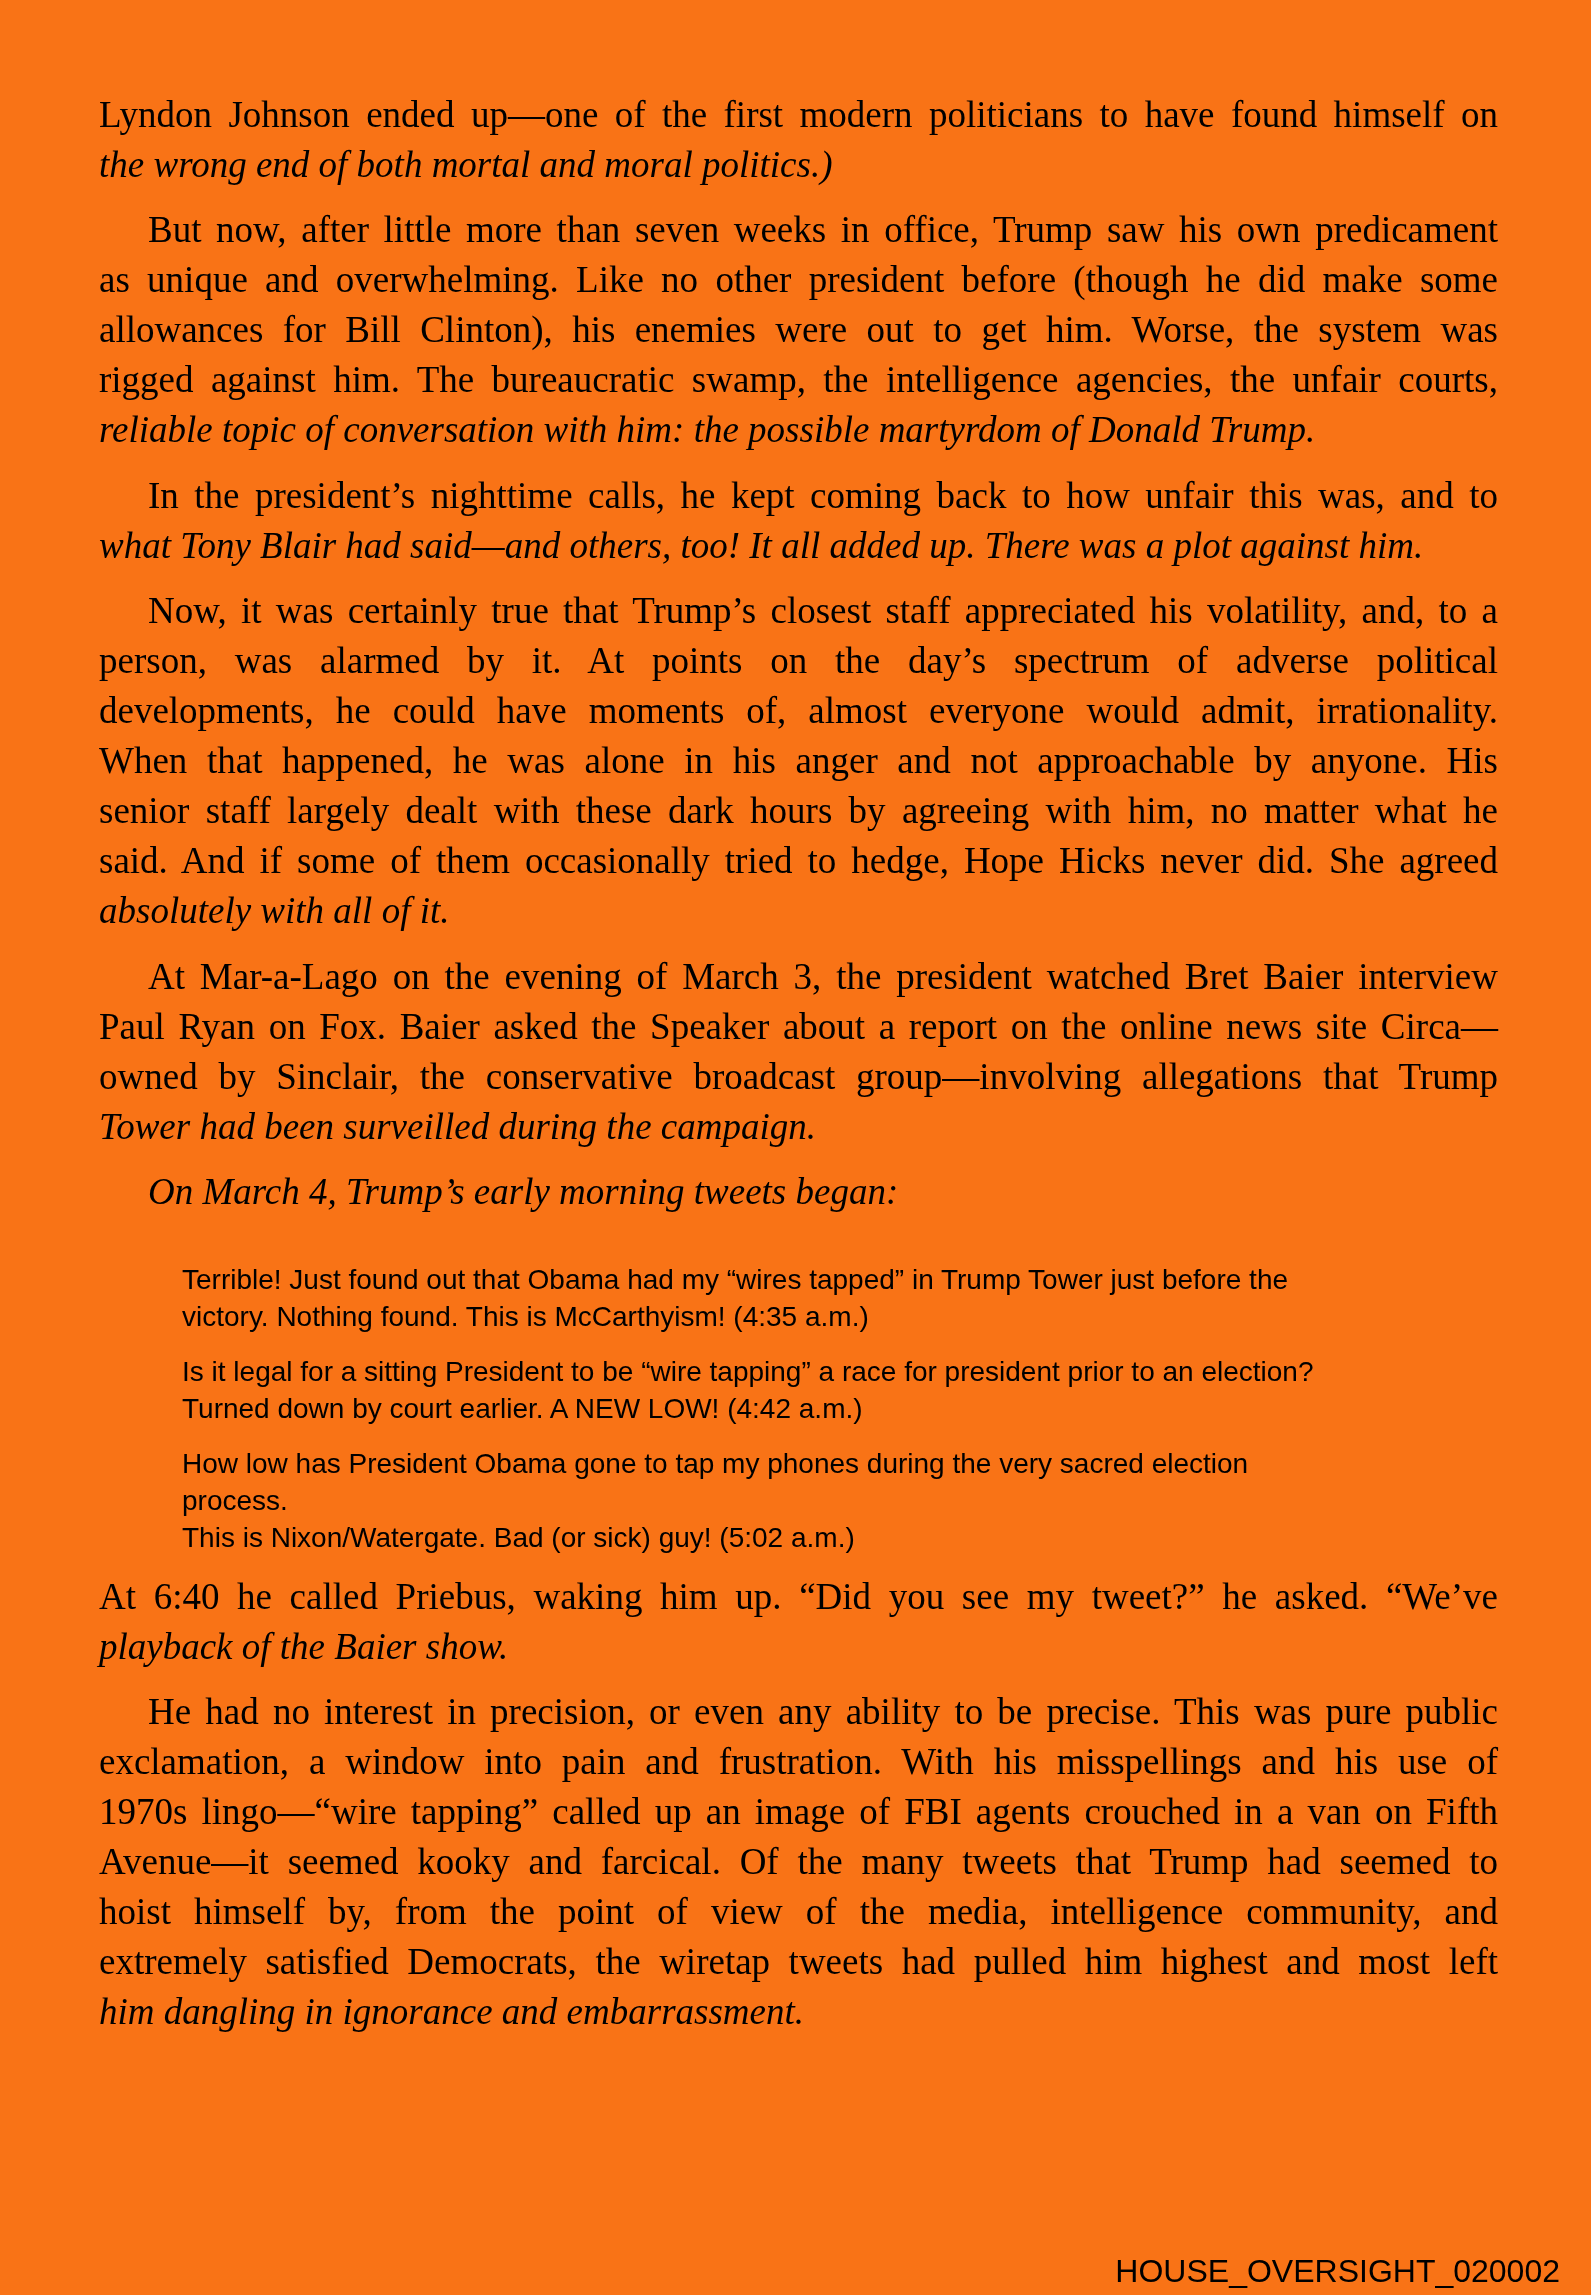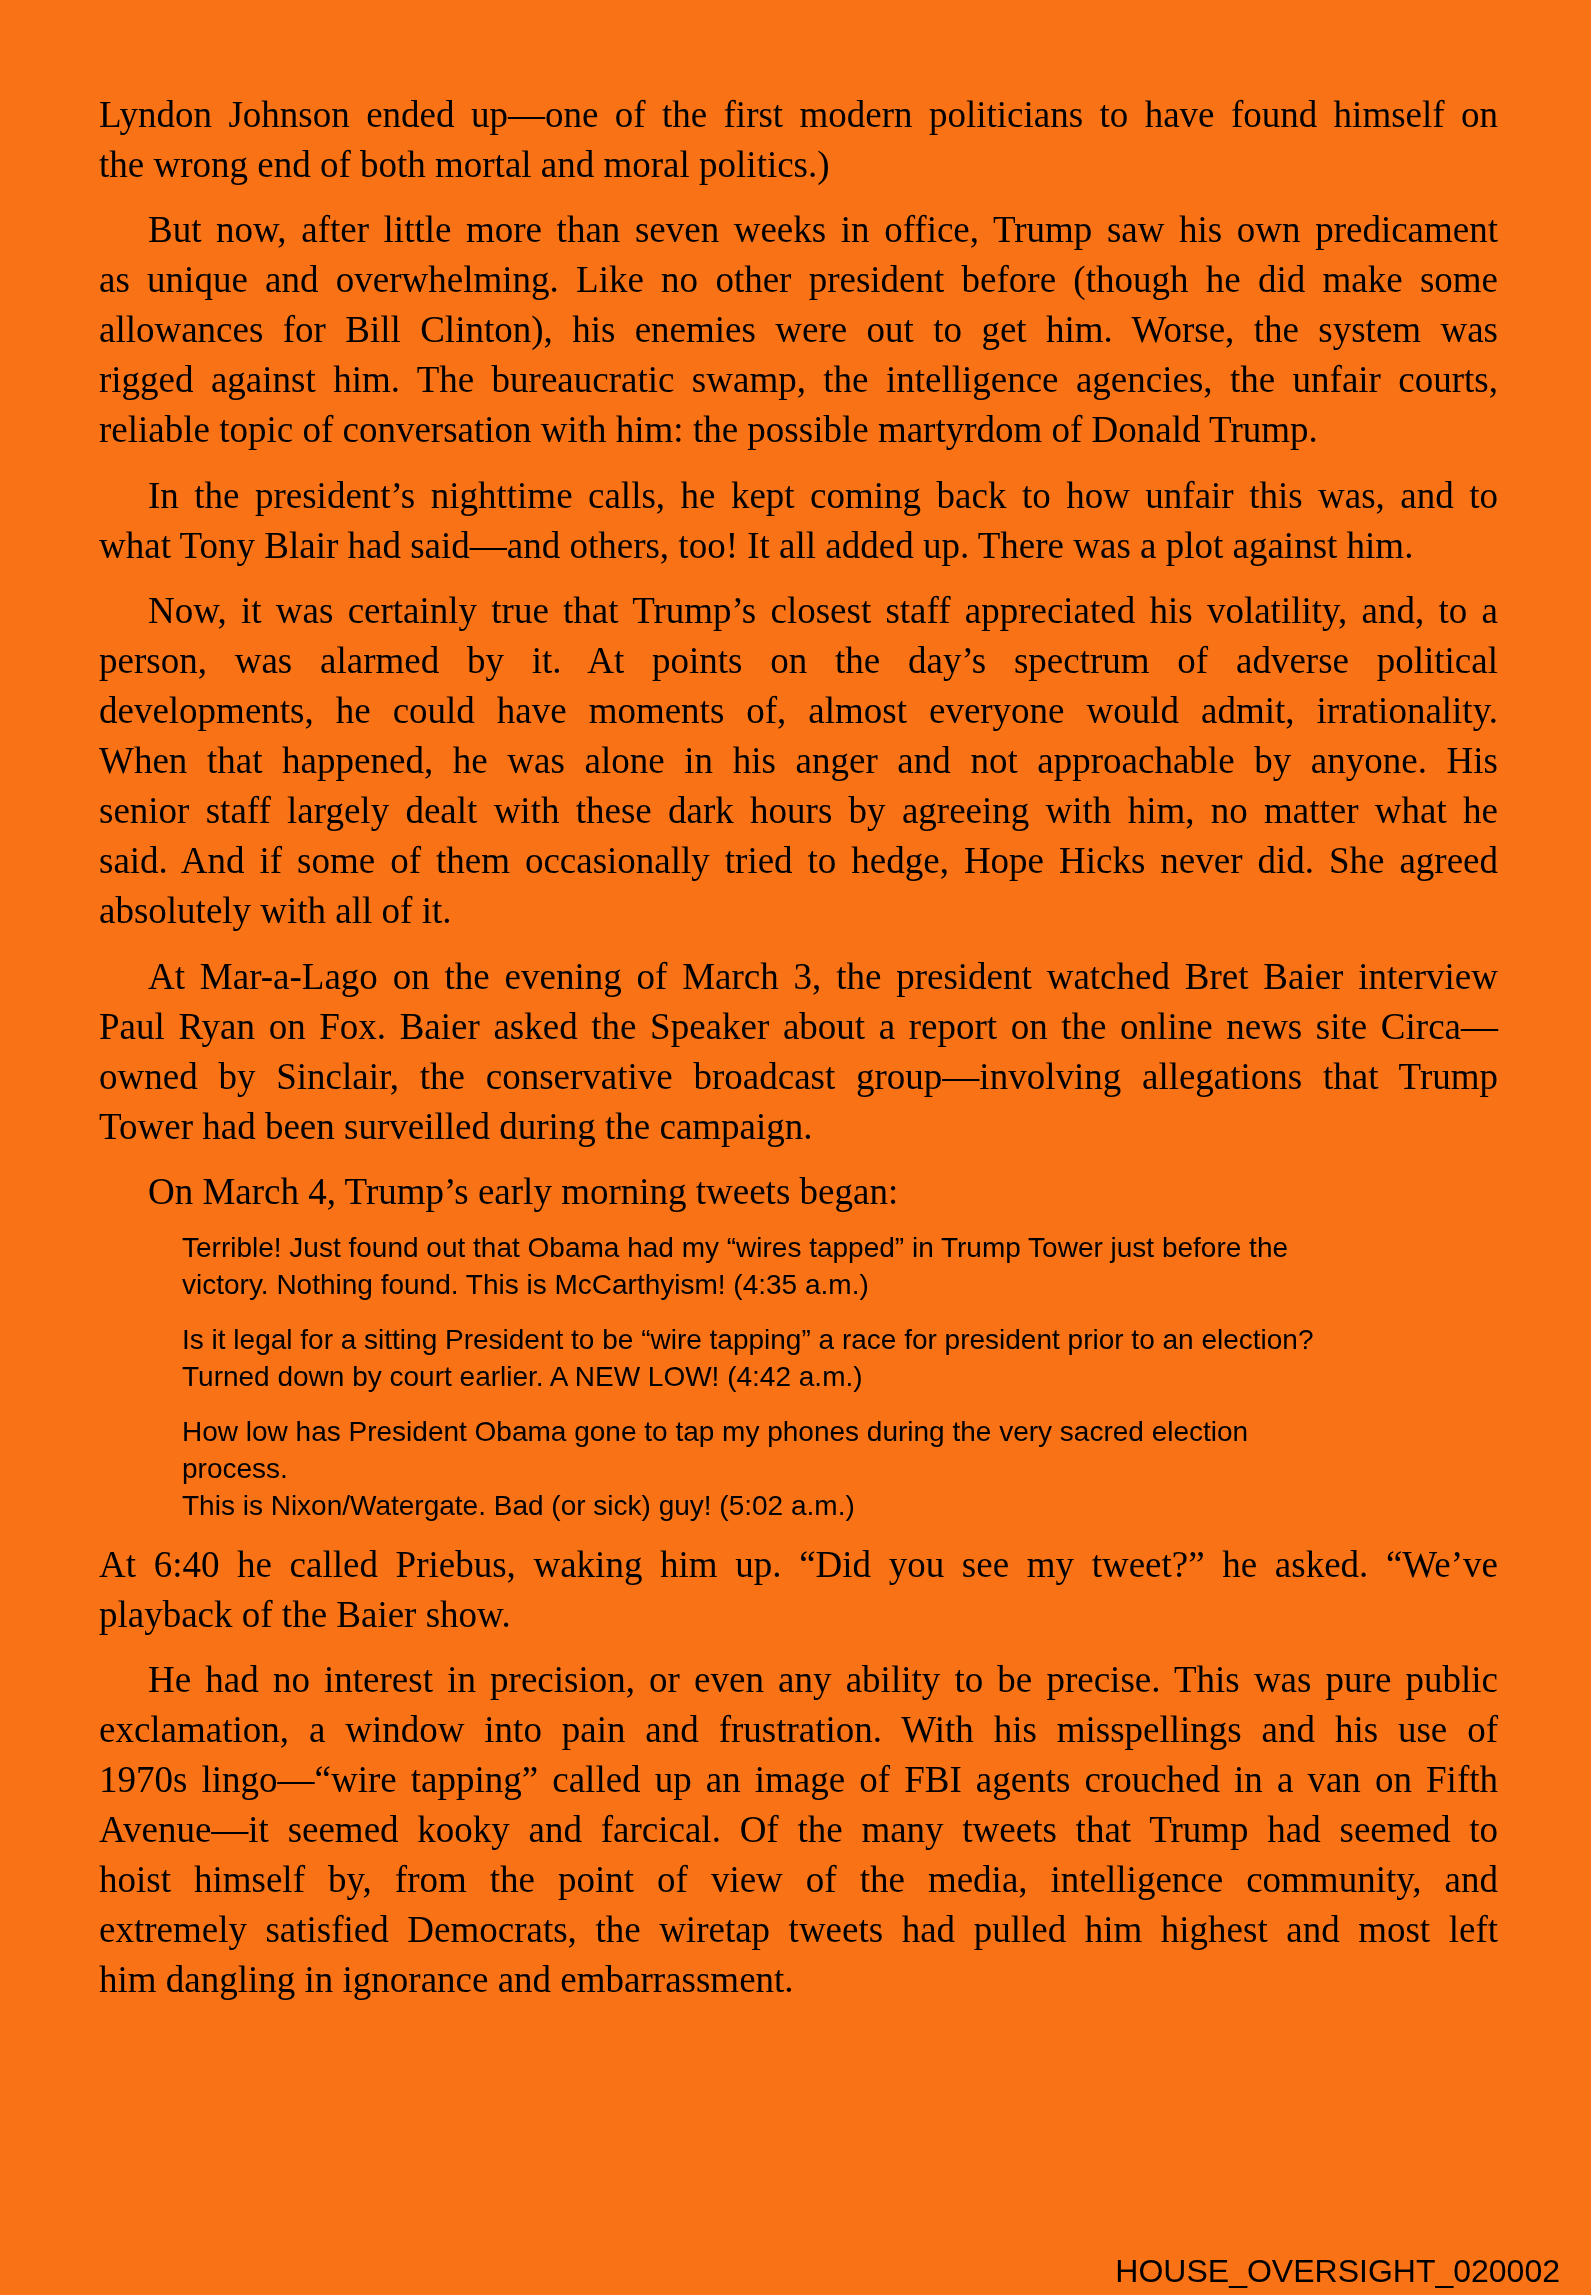--- a/index.html
+++ b/index.html
@@ -22,31 +22,31 @@
     font-size: 37px;
     line-height: 50px;
     color: #000000;
     margin: 15.4px 0 0 0;
   }
   .para.first { margin-top: 0; }
   .para .line {
     text-align: justify;
     text-align-last: justify;
   }
-  .para .line.last { text-align-last: left; }
+  .para .line.last { text-align-last: left; font-style: italic; }
   .para.indent .line.first-line { text-indent: 49px; }
   .tweet {
     font-family: "Liberation Sans", "DejaVu Sans", sans-serif;
     font-size: 28px;
     line-height: 37px;
     margin: 18px 0 0 83px;
     width: 1178px;
     color: #000000;
   }
-  .tweet.first-tweet { margin-top: 12px; }
+  .tweet.first-tweet { margin-top: 44px; }
   .tweet .line { text-align: left; }
   .para.after-tweets { margin-top: 16px; }
   .bates {
     position: absolute;
     right: 32px;
     bottom: 6.4px;
     font-family: "Liberation Sans", "DejaVu Sans", sans-serif;
     font-size: 32px;
     line-height: 36px;
     color: #000000;

